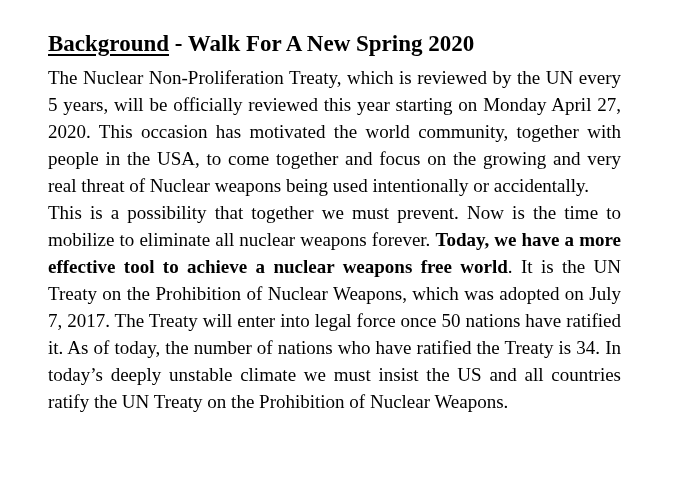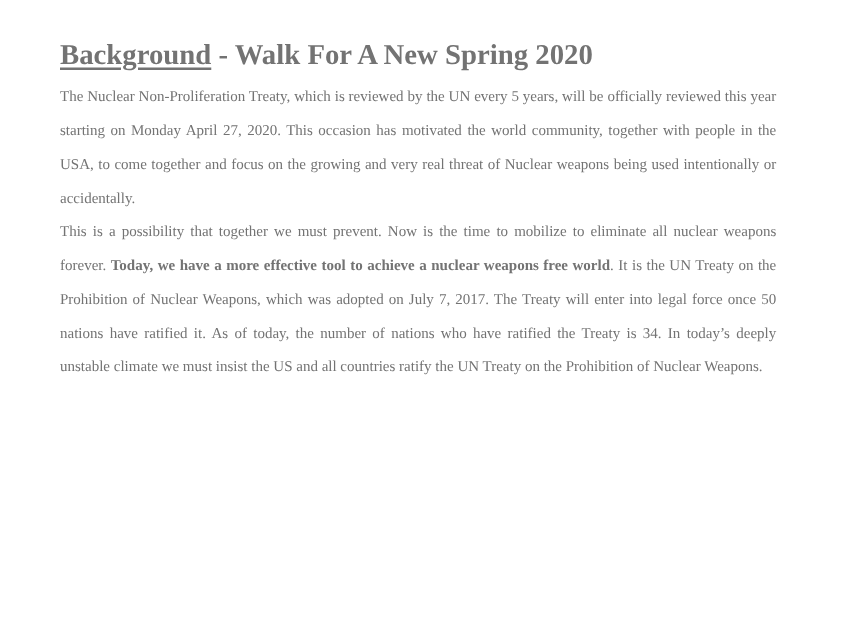--- a/index.html
+++ b/index.html
@@ -10,42 +10,42 @@
     width: 676px;
     height: 496px;
     background: #ffffff;
     overflow: hidden;
   }
   .page {
     box-sizing: border-box;
     width: 676px;
     height: 496px;
     padding: 29px 0 0 48px;
-    color: #737373;
+    color: #000000;
     font-family: "Liberation Serif", "DejaVu Serif", serif;
   }
   .doc-title {
     width: 573px;
     font-size: 23px;
     font-weight: bold;
     line-height: 30px;
     margin: 0 0 5px 0;
     white-space: nowrap;
   }
   .title-underline {
     text-decoration: underline;
     text-decoration-thickness: 2px;
     text-underline-offset: 3px;
   }
   .doc-body {
     width: 573px;
   }
   .doc-body p {
     margin: 0;
-    font-size: 12px;
+    font-size: 19px;
     line-height: 27px;
     text-align: justify;
     text-justify: inter-word;
   }
   .bold-inline {
     font-weight: bold;
     font-family: Liberation Serif, serif;
   }
 </style>
 </head>

